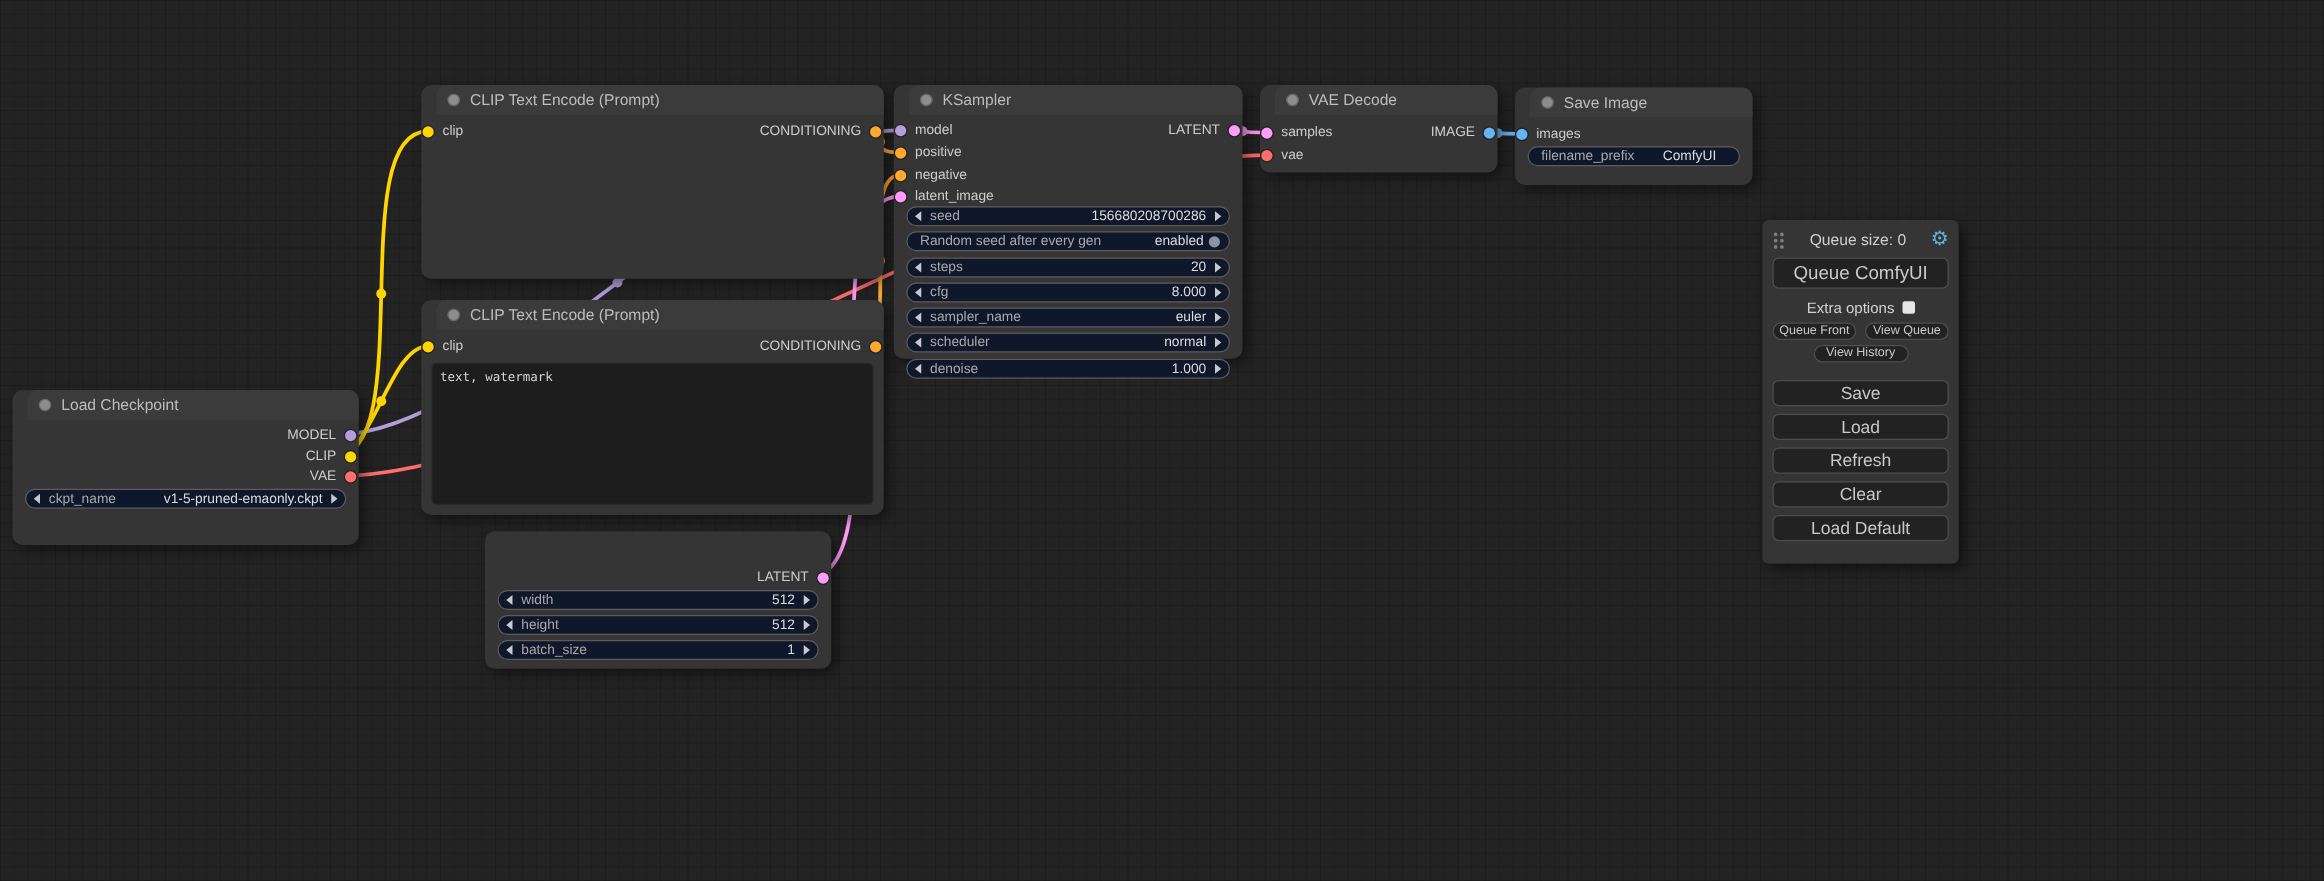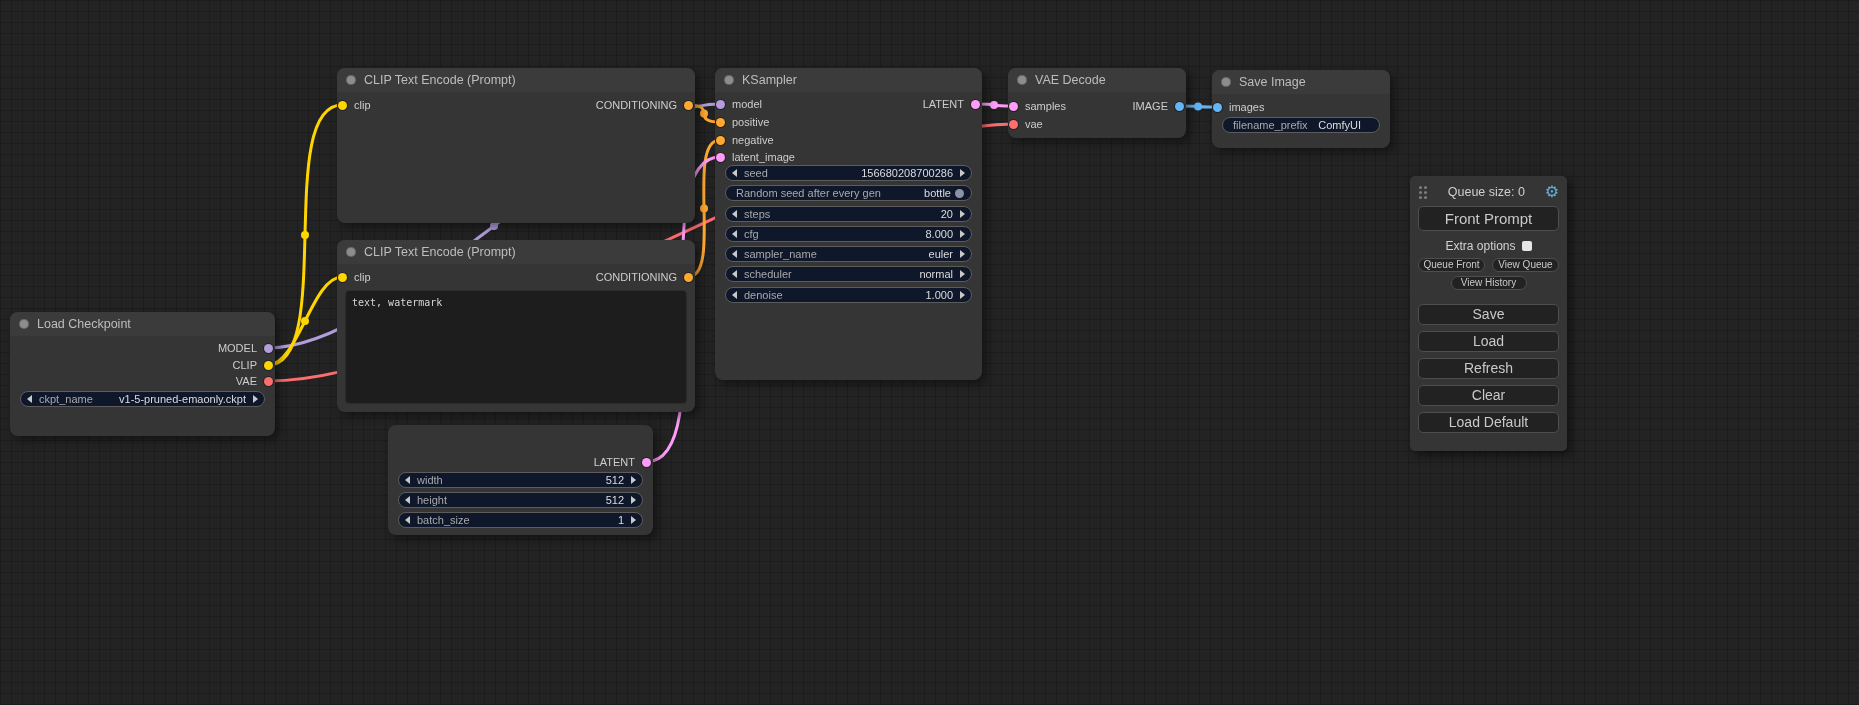--- a/index.html
+++ b/index.html
@@ -9,21 +9,21 @@
     background-image:
       linear-gradient(rgba(0,0,0,0.16) 1px, transparent 1px),
       linear-gradient(90deg, rgba(0,0,0,0.16) 1px, transparent 1px);
     background-size:11px 11px;
     font-family:"Liberation Sans", sans-serif;
   }
   #links{position:absolute;left:0;top:0;z-index:1;}
   
   .node{
     position:absolute;z-index:2;background:#353535;border-radius:8px;
-    box-shadow:4px 4px 10px rgba(0,0,0,0.45);color:#c9c9c9;
+    box-shadow:4px 4px 10px rgba(0,0,0,0.45);color:#c9c9c9;padding-left:12px;
   }
   .node-title{
     height:24px;background:#3b3b3b;border-radius:8px 8px 0 0;
     display:flex;align-items:center;padding:0 9px;
   }
   .title-dot{width:10px;height:10px;border-radius:50%;background:#8d8d8d;flex:none;box-shadow:inset 0 0 0 1px rgba(0,0,0,0.25);}
   .title-text{margin-left:8px;font-size:12.5px;color:#bdbdbd;white-space:nowrap;}
   .slot{position:absolute;height:16px;display:flex;align-items:center;font-size:11px;color:#cdcdcd;white-space:nowrap;}
   .slot.in{left:1px;}
   .slot.out{right:2px;}
@@ -176,21 +176,21 @@
       <span class="arr r"></span>
     </div>
     <div class="widget" style="top:87px">
       <span class="arr l"></span>
       <span class="w-label">batch_size</span>
       <span class="w-value">1</span>
       <span class="arr r"></span>
     </div>
   </div>
 
-  <div class="node" style="left:715px;top:68px;width:267px;height:312px">
+  <div class="node" style="left:715px;top:68px;width:267px;height:219px">
     <div class="node-title">
       <span class="title-dot"></span>
       <span class="title-text">KSampler</span>
     </div>
     <div class="slot in" style="top:28px">
       <span class="dot" style="background: rgb(179, 157, 219);"></span>
       <span class="slot-label">model</span>
     </div>
     <div class="slot in" style="top:46px">
       <span class="dot" style="background: rgb(255, 169, 49);"></span>
@@ -209,21 +209,21 @@
       <span class="dot" style="background: rgb(255, 156, 249);"></span>
     </div>
     <div class="widget" style="top:97px">
       <span class="arr l"></span>
       <span class="w-label">seed</span>
       <span class="w-value">156680208700286</span>
       <span class="arr r"></span>
     </div>
     <div class="widget" style="top:117px">
       <span class="w-label" style="margin-left:4px">Random seed after every gen</span>
-      <span class="w-value" style="margin-right:4px">bottle</span>
+      <span class="w-value" style="margin-right:4px">enabled</span>
       <span class="toggle-dot" style="background: rgb(139, 147, 166);"></span>
     </div>
     <div class="widget" style="top:138px">
       <span class="arr l"></span>
       <span class="w-label">steps</span>
       <span class="w-value">20</span>
       <span class="arr r"></span>
     </div>
     <div class="widget" style="top:158px">
       <span class="arr l"></span>
@@ -284,21 +284,21 @@
       <span class="w-value" style="margin-right:12px">ComfyUI</span>
     </div>
   </div>
 
   <div class="menu">
     <div class="menu-header">
       <span class="drag-dots"></span>
       <span class="queue-size">Queue size: 0</span>
       <span class="gear" style="color: rgb(95, 177, 217);">⚙</span>
     </div>
-    <button class="btn big">Front Prompt</button>
+    <button class="btn big">Queue ComfyUI</button>
     <div class="extra-row">
       <span>Extra options</span>
       <span class="checkbox"></span>
     </div>
     <div class="pill-row">
       <button class="btn pill">Queue Front</button>
       <button class="btn pill">View Queue</button>
     </div>
     <div class="pill-row center">
       <button class="btn pill">View History</button>

